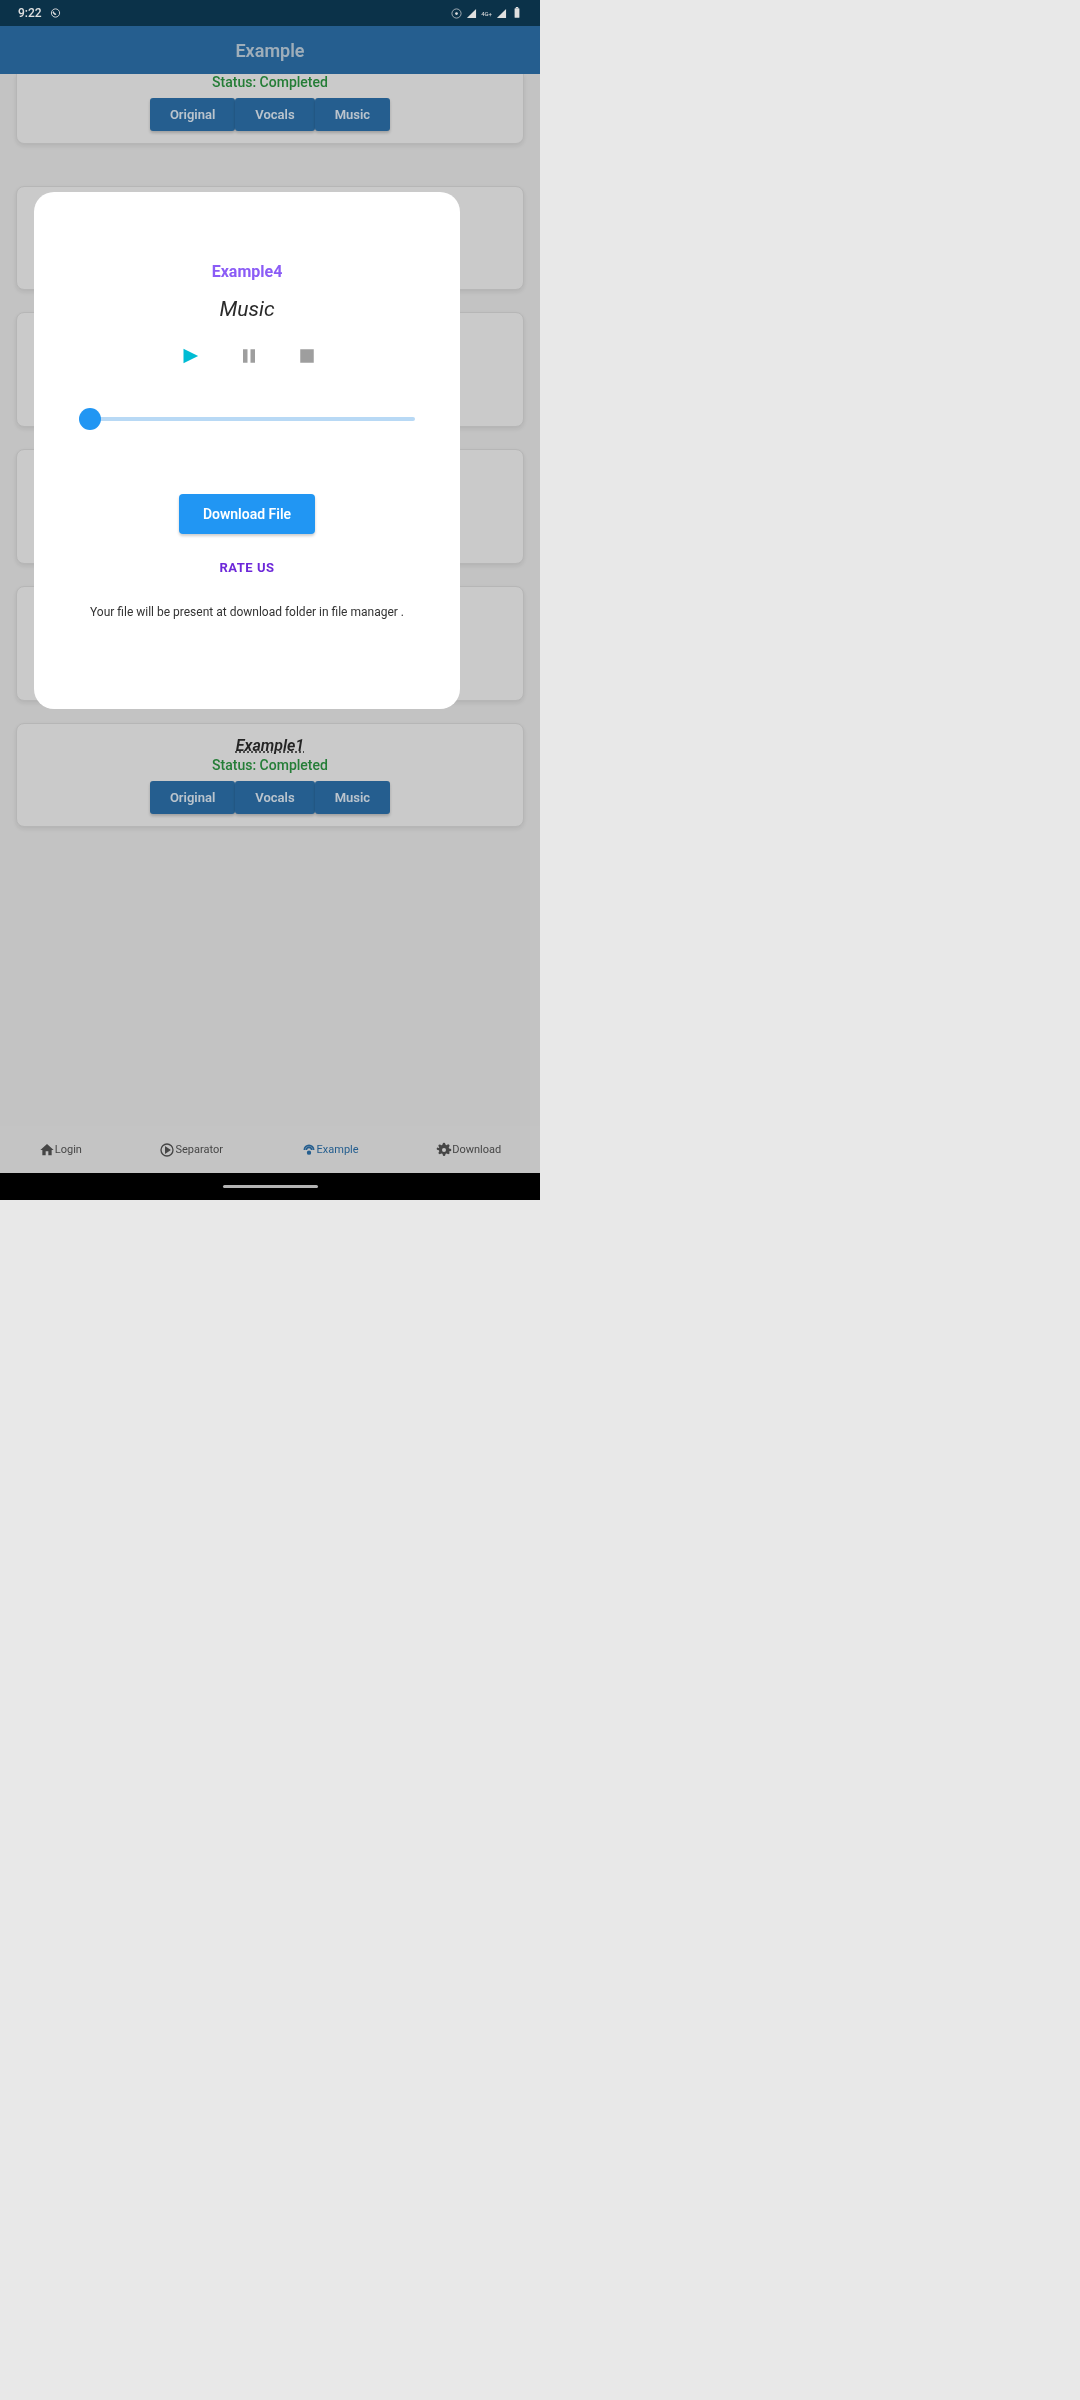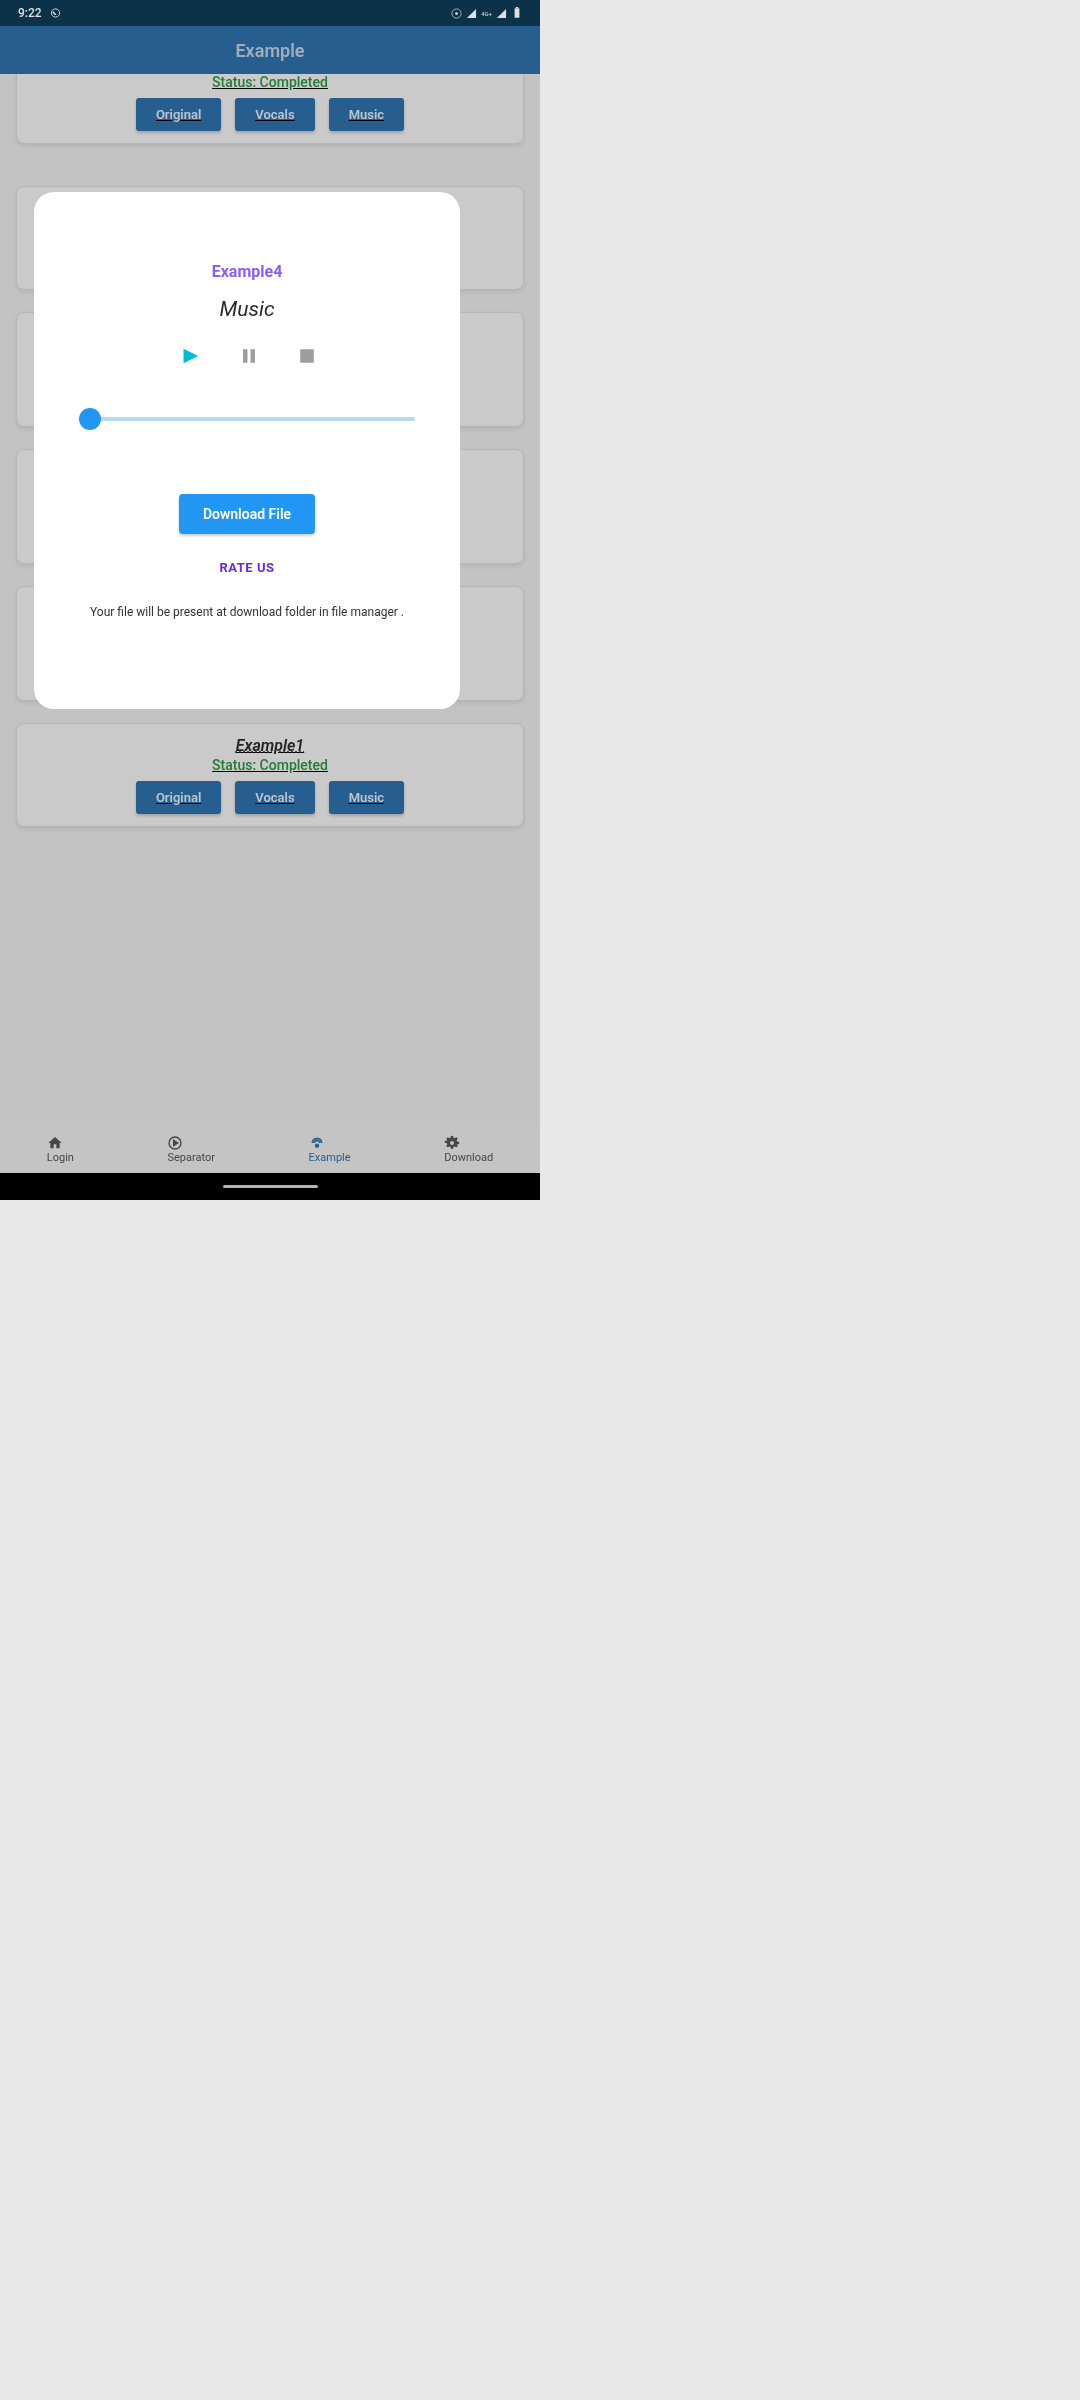--- a/index.html
+++ b/index.html
@@ -73,21 +73,20 @@
     }
     
     
     .card {
       background: #e6e6e6;
       border-radius: 8px;
       padding: 12px;
       margin-bottom: 22px;
       border: 1px solid #d0d0d0;
       box-shadow: 0 2px 4px rgba(0,0,0,0.08);
-      text-decoration: underline;
     }
     
     .card-partial-top {
       margin-top: 0;
       padding-top: 0;
       border-top: none;
       border-radius: 0 0 8px 8px;
     }
     
     .card-title {
@@ -112,21 +111,21 @@
       font-size: 14px;
       color: #2a8f3f;
       font-weight: 500;
       text-align: center;
       margin-bottom: 8px;
     }
     
     .card-buttons {
       display: flex;
       justify-content: center;
-      gap: 14px;
+      gap: 0;
       margin-top: 8px;
     }
     
     .btn {
       background: #2b6ca3;
       color: #d5e0ea;
       border: none;
       padding: 9px 20px;
       font-size: 13px;
       font-weight: 600;
@@ -142,22 +141,22 @@
       right: 0;
       height: 47px;
       background: #e0e0e0;
       display: flex;
       justify-content: space-around;
       align-items: center;
     }
     
     .nav-item {
       display: flex;
-      flex-direction: column;
-      align-items: flex-start;
+      flex-direction: row;
+      align-items: center;
       gap: 0px;
       color: #505050;
     }
     
     .nav-item.active {
       color: #2b6ca3;
     }
     
     .nav-icon {
       width: 16px;

